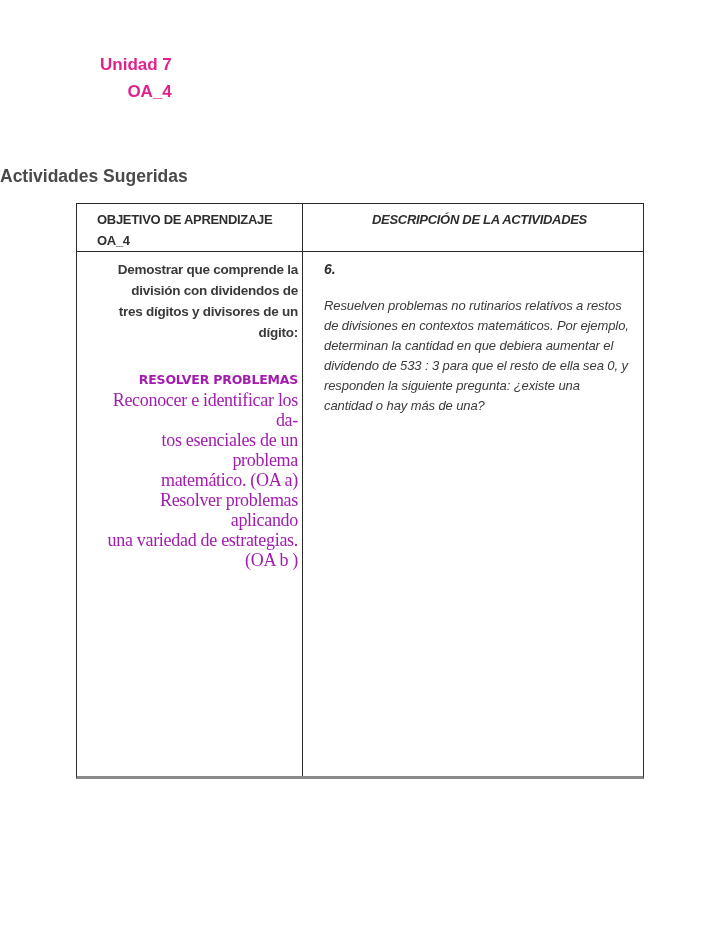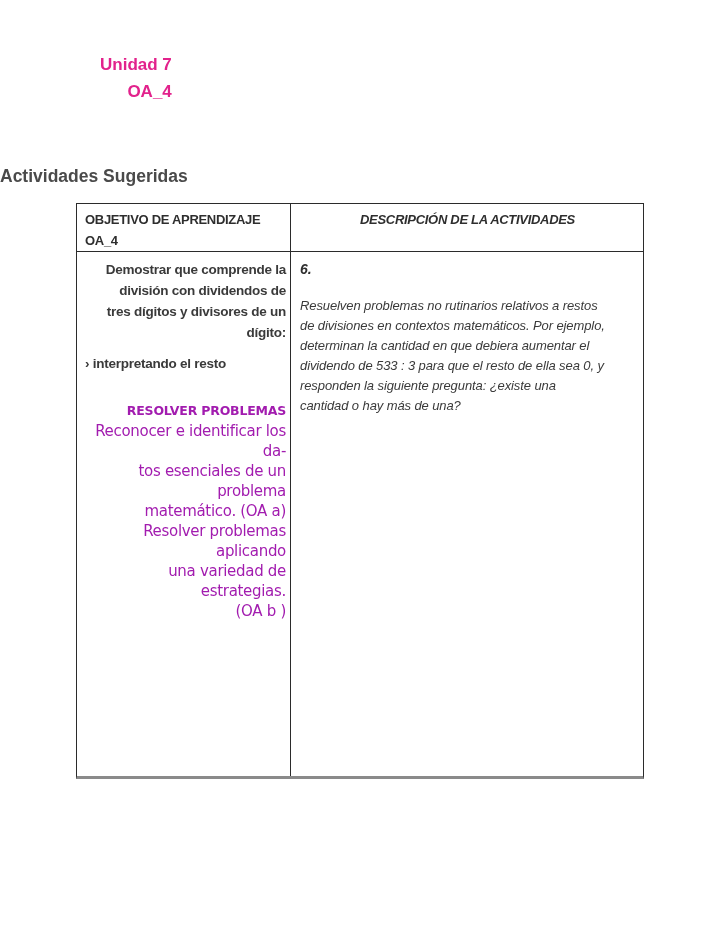--- a/index.html
+++ b/index.html
@@ -68,21 +68,21 @@
     height: 576px;
     border: 1px solid #2b2b2b;
     border-bottom: 3px solid #8a8a8a;
     display: flex;
     flex-direction: column;
     background: #ffffff;
   }
   .t-row { display: flex; width: 100%; }
   .header-row { height: 48px; flex: 0 0 48px; border-bottom: 1px solid #2b2b2b; }
   .body-row { flex: 1 1 auto; min-height: 0; }
-  .cell { overflow: hidden; }
+  .cell { overflow: hidden; margin-left: 12px; }
   .c1 { flex: 0 0 214px; width: 214px; border-right: 1px solid #2b2b2b; padding: 5px 4px 6px 8px; }
   .c2 { flex: 1 1 auto; padding: 5px 8px 6px 9px; font-style: italic; }
 
   .header-cell-text {
     font-size: 13px;
     font-weight: bold;
     color: #2e2e2e;
     letter-spacing: -0.3px;
     line-height: 21px;
     white-space: pre-line;
@@ -108,24 +108,25 @@
     color: #a21caf;
     text-align: right;
   }
   .skills-title {
     font-size: 12.5px;
     font-weight: bold;
     letter-spacing: -0.2px;
     line-height: 20px;
   }
   .skills-text {
-    font-size: 15px;
+    font-size: 18px;
     letter-spacing: -0.3px;
     line-height: 20px;
     white-space: pre-line;
+    font-family: Liberation Serif, serif;
   }
 
   
   .activity-number {
     font-size: 14px;
     font-weight: bold;
     color: #2e2e2e;
     line-height: 21px;
     margin: 2px 0 16px 0;
   }
@@ -162,21 +163,20 @@
         <div class="header-cell-text">DESCRIPCIÓN DE LA ACTIVIDADES</div>
       </div>
     </div>
 
     <div class="t-row body-row">
       <div class="cell c1">
         <p class="objective-par objective-intro">Demostrar que comprende la
 división con dividendos de
 tres dígitos y divisores de un
 dígito:</p>
-        <p class="objective-par">› interpretando el resto</p>
         <div class="skills-block">
           <div class="skills-title">RESOLVER PROBLEMAS</div>
           <div class="skills-text">Reconocer e identificar los da-
 tos esenciales de un problema
 matemático. (OA a)
 Resolver problemas aplicando
 una variedad de estrategias.
 (OA b )</div>
         </div>
       </div>

